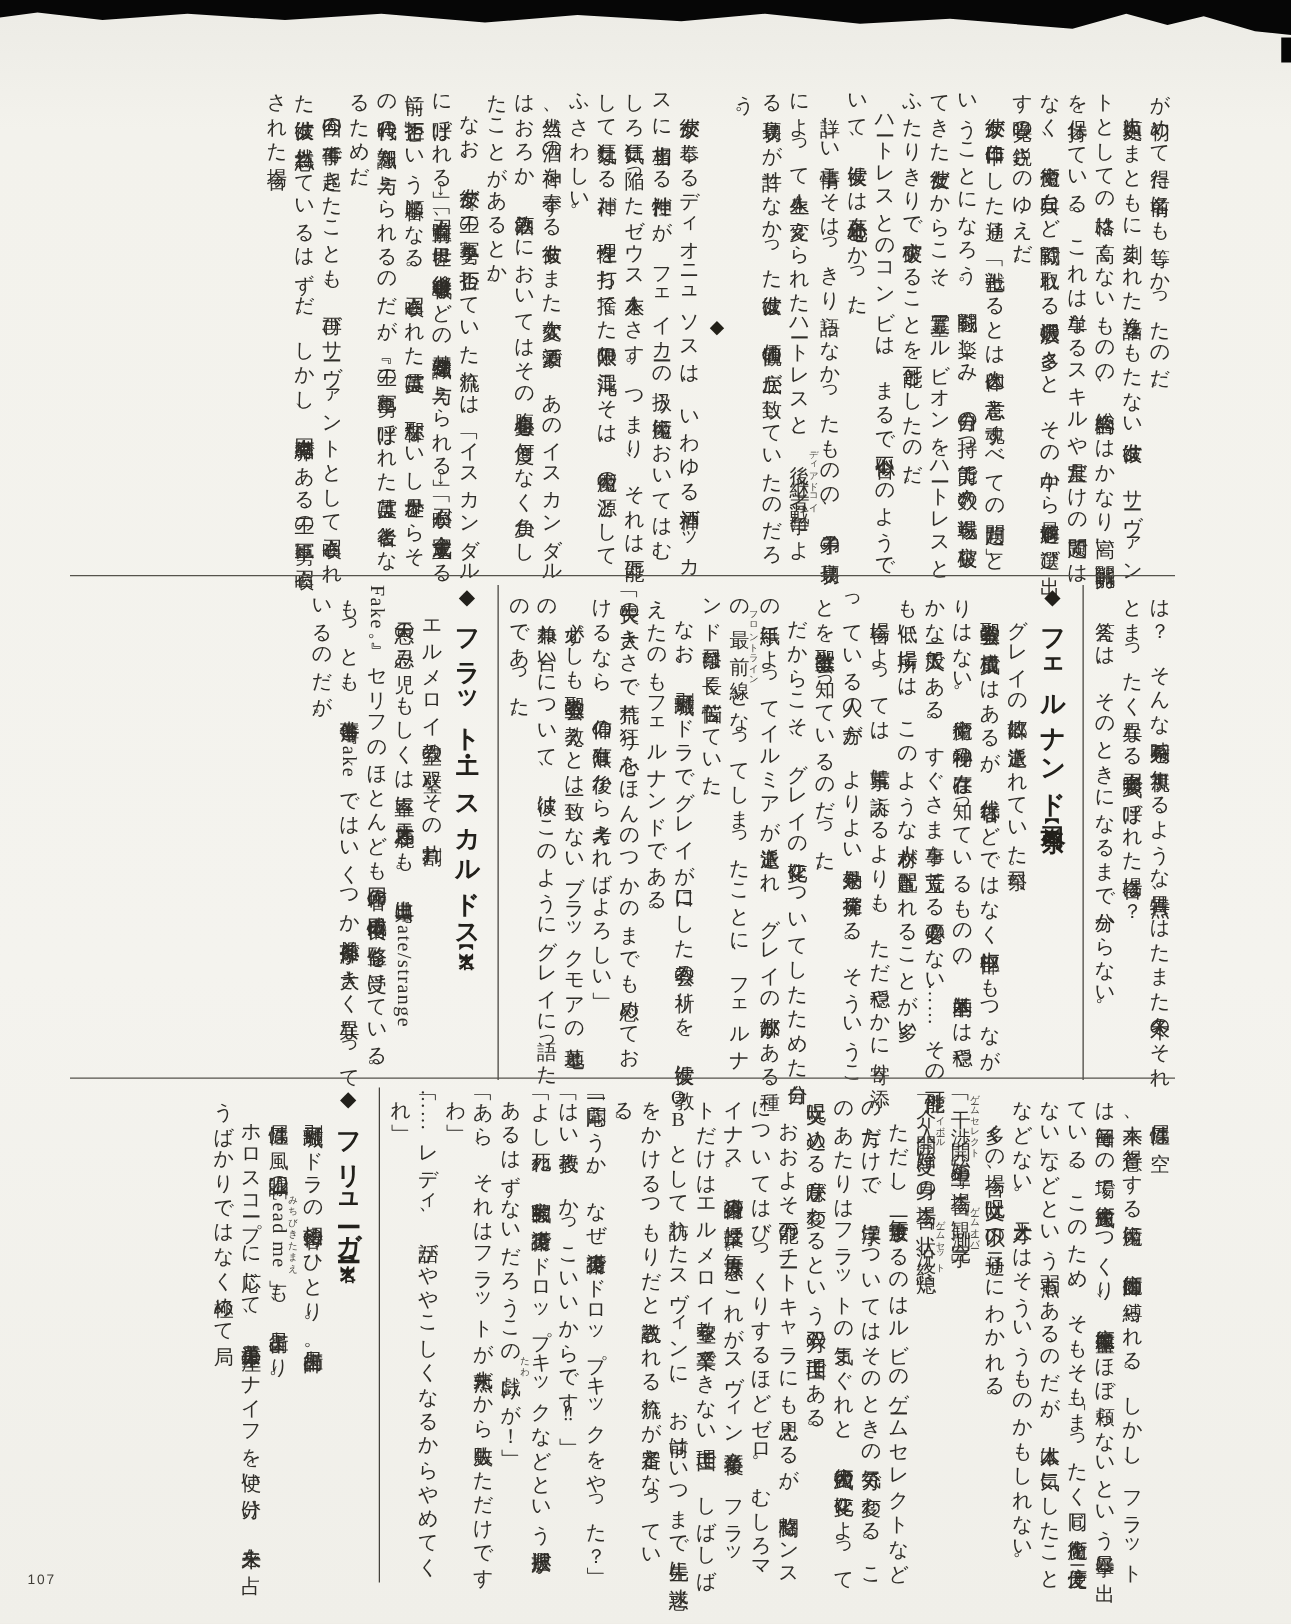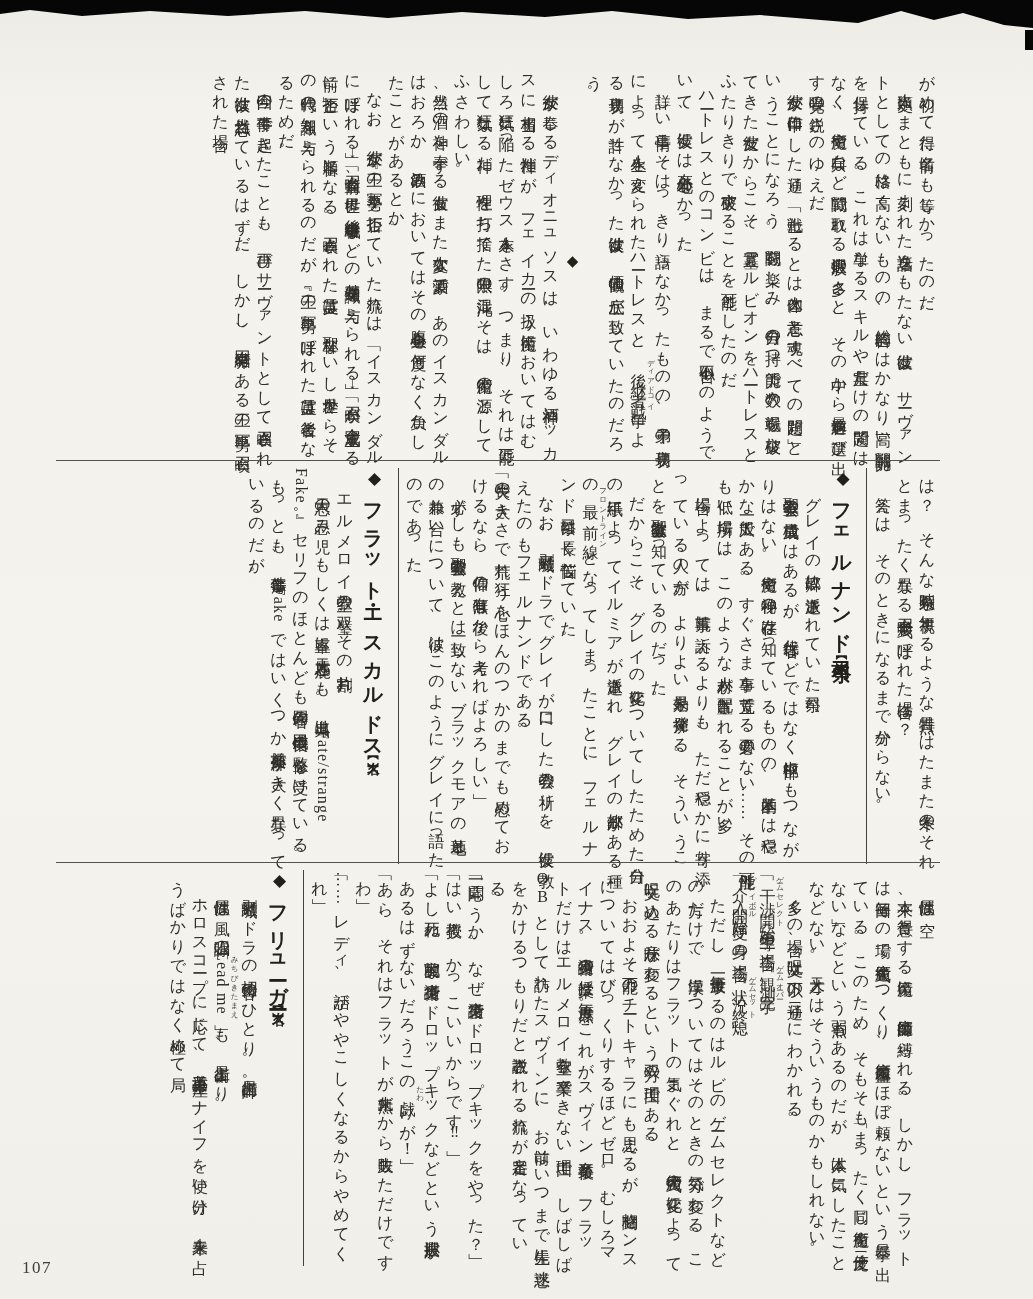--- a/index.html
+++ b/index.html
@@ -46,22 +46,22 @@
     line-height:26px;
   }
   .entry-heading .bullet{font-size:17px;letter-spacing:2px;}
   .entry-heading .title{font-size:20px;letter-spacing:3px;}
   .entry-heading .tag{font-size:12.5px;letter-spacing:1px;}
   .hr{position:absolute;left:56px;width:884px;height:0;border-top:1.4px solid #55534c;}
   .hr1{top:460px;}
   .hr2{top:862px;}
   .page-number{
     position:absolute;left:22px;top:1258px;
-    font-size:17px;letter-spacing:1.5px;color:#3f3d37;
-    font-family:Liberation Serif, serif;
+    font-size:11px;letter-spacing:1.5px;color:#3f3d37;
+    font-family:Liberation Sans, sans-serif;
   }
 </style>
 </head>
 <body>
 
 <div class="page">
   <div class="scan-bar"></div>
   <div class="scan-tick"></div>
 
   <div class="band band1">

